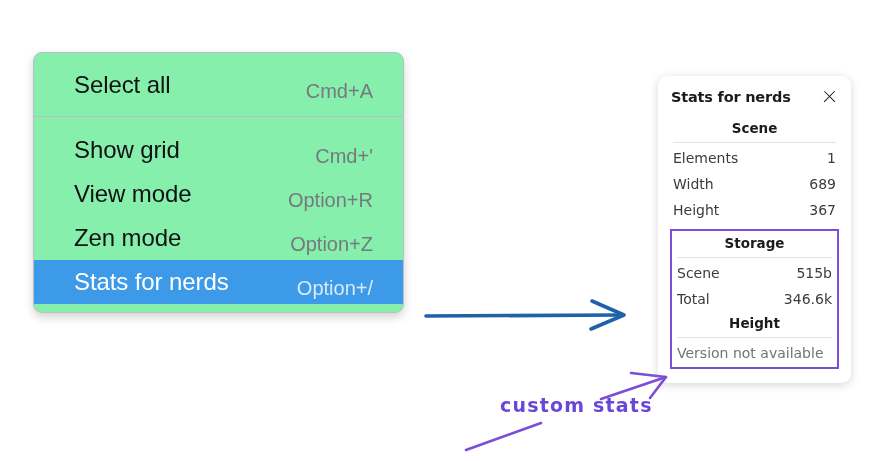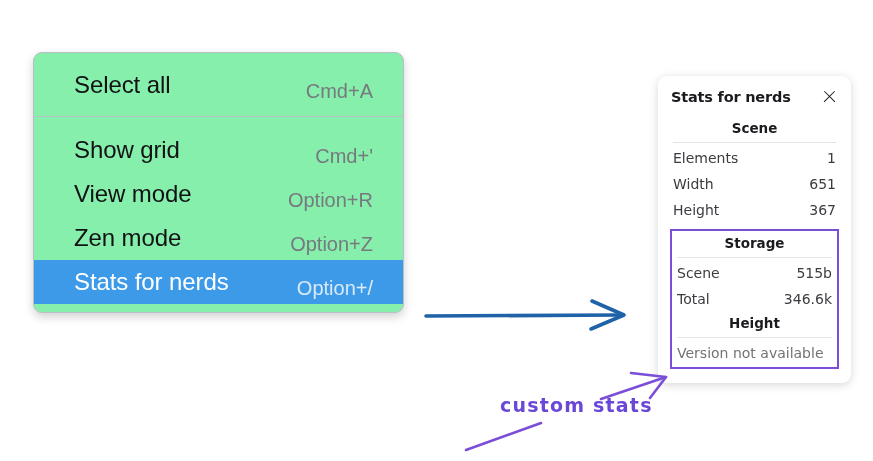--- a/index.html
+++ b/index.html
@@ -231,21 +231,21 @@
 
     <div class="section-title">Scene</div>
     <div class="section-rule"></div>
 
     <div class="stat-row">
       <span class="k">Elements</span>
       <span class="v">1</span>
     </div>
     <div class="stat-row">
       <span class="k">Width</span>
-      <span class="v">651</span>
+      <span class="v">689</span>
     </div>
     <div class="stat-row">
       <span class="k">Height</span>
       <span class="v">367</span>
     </div>
 
     <div class="custom-block">
 
       <div class="section-title">Storage</div>
       <div class="section-rule"></div>

